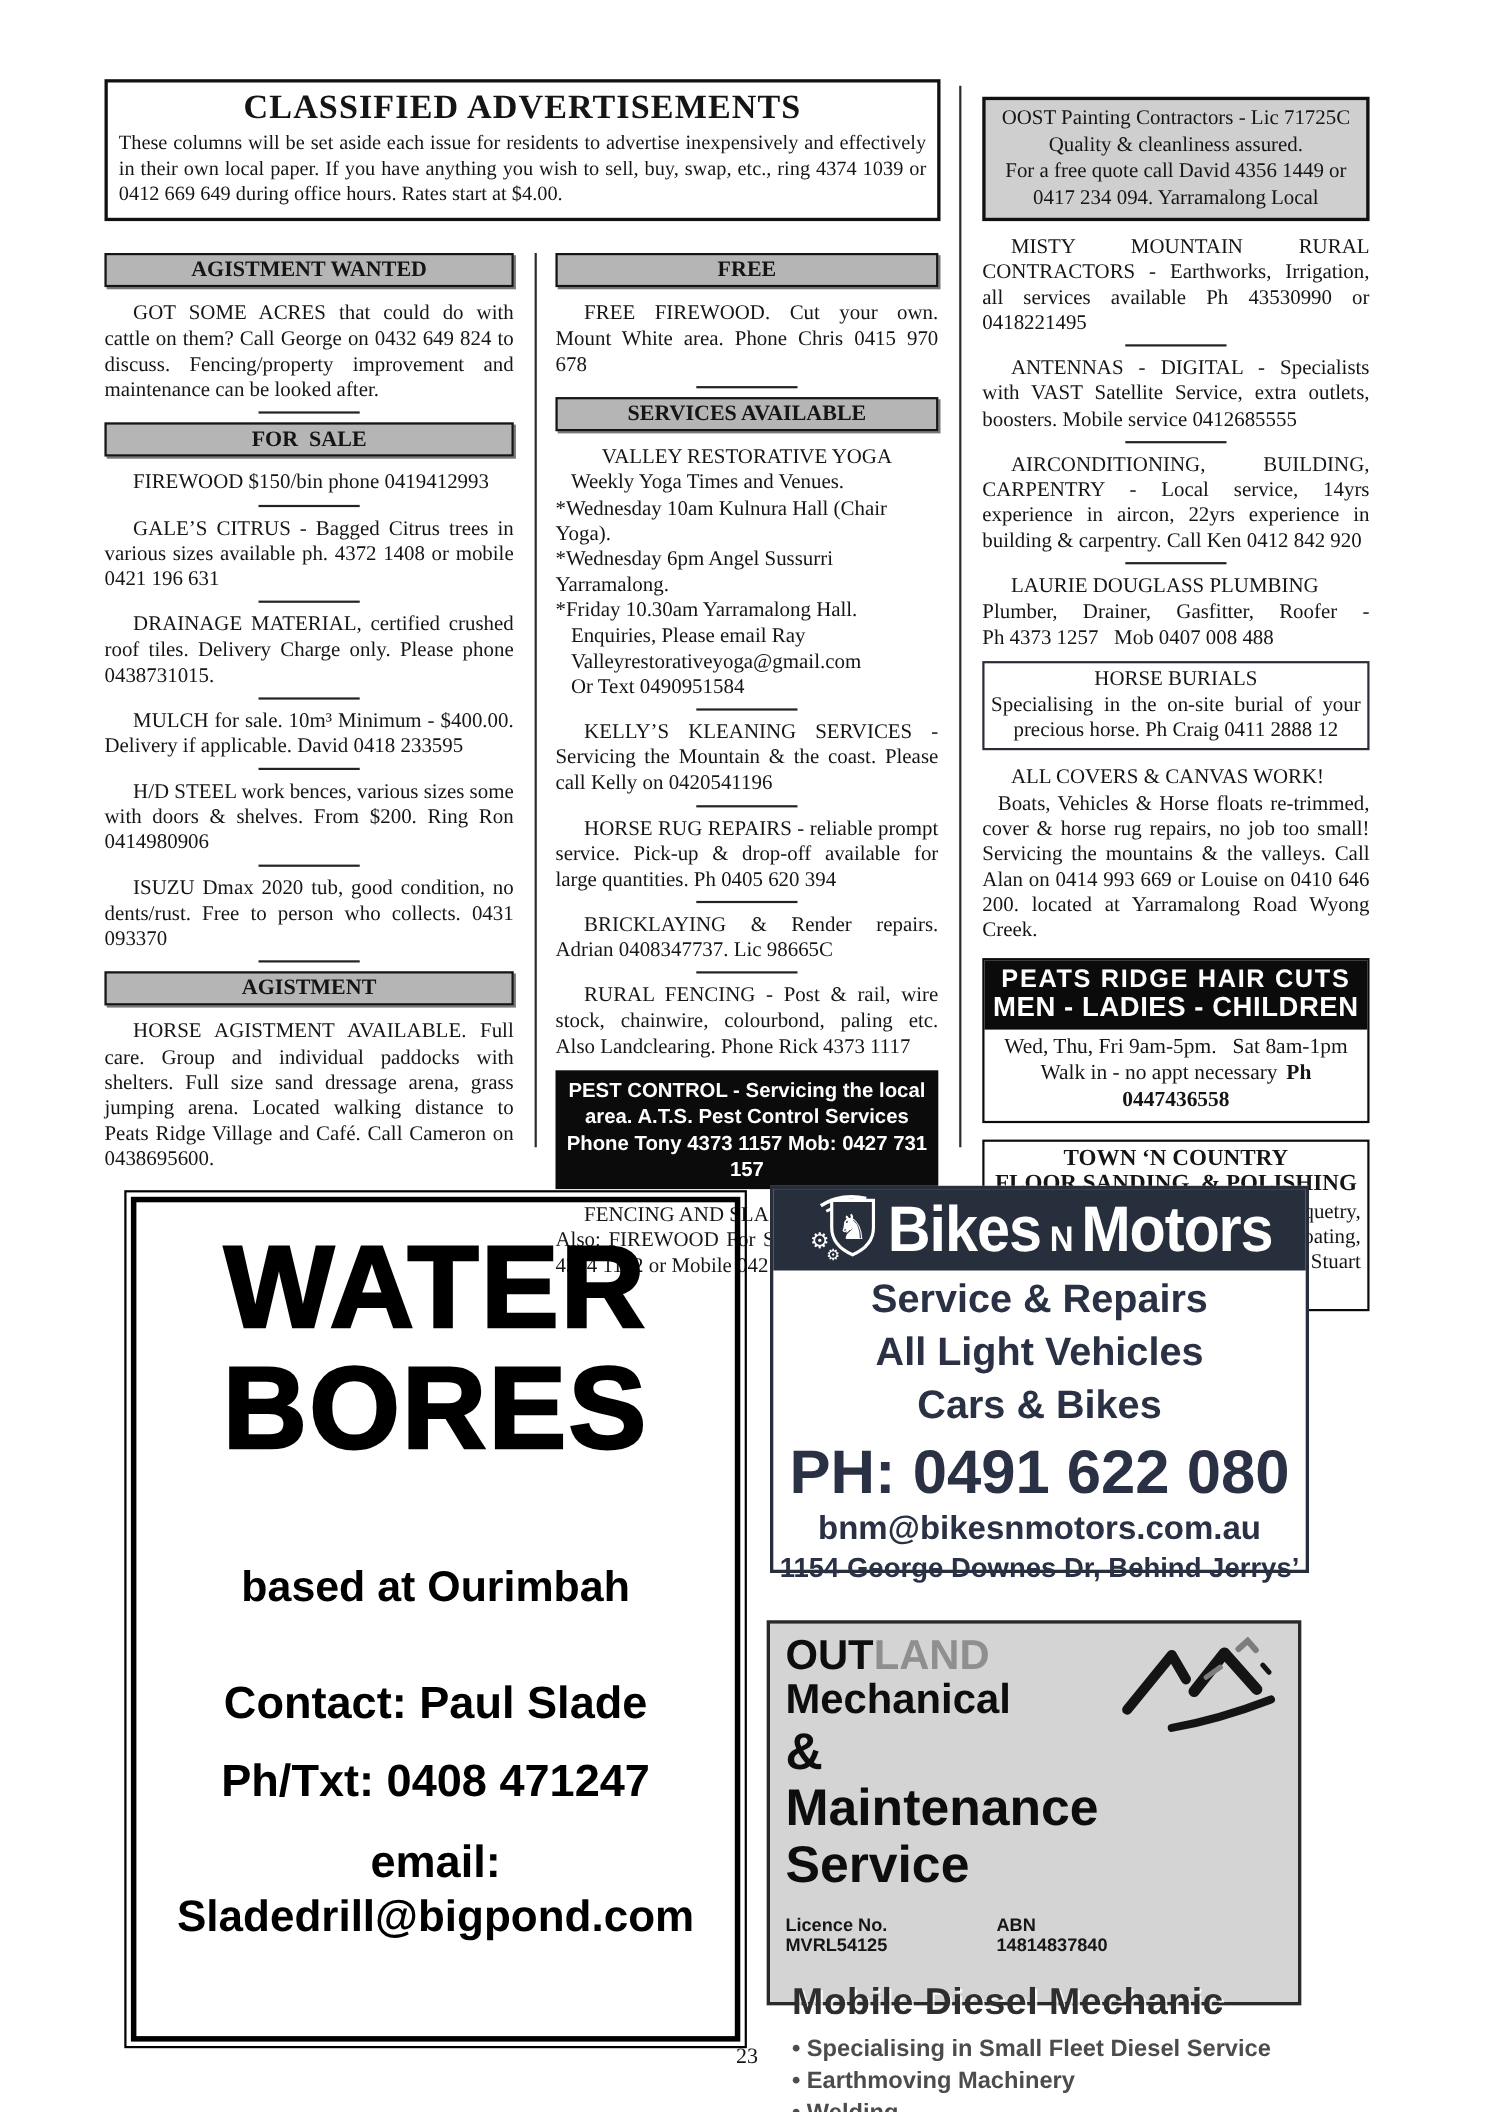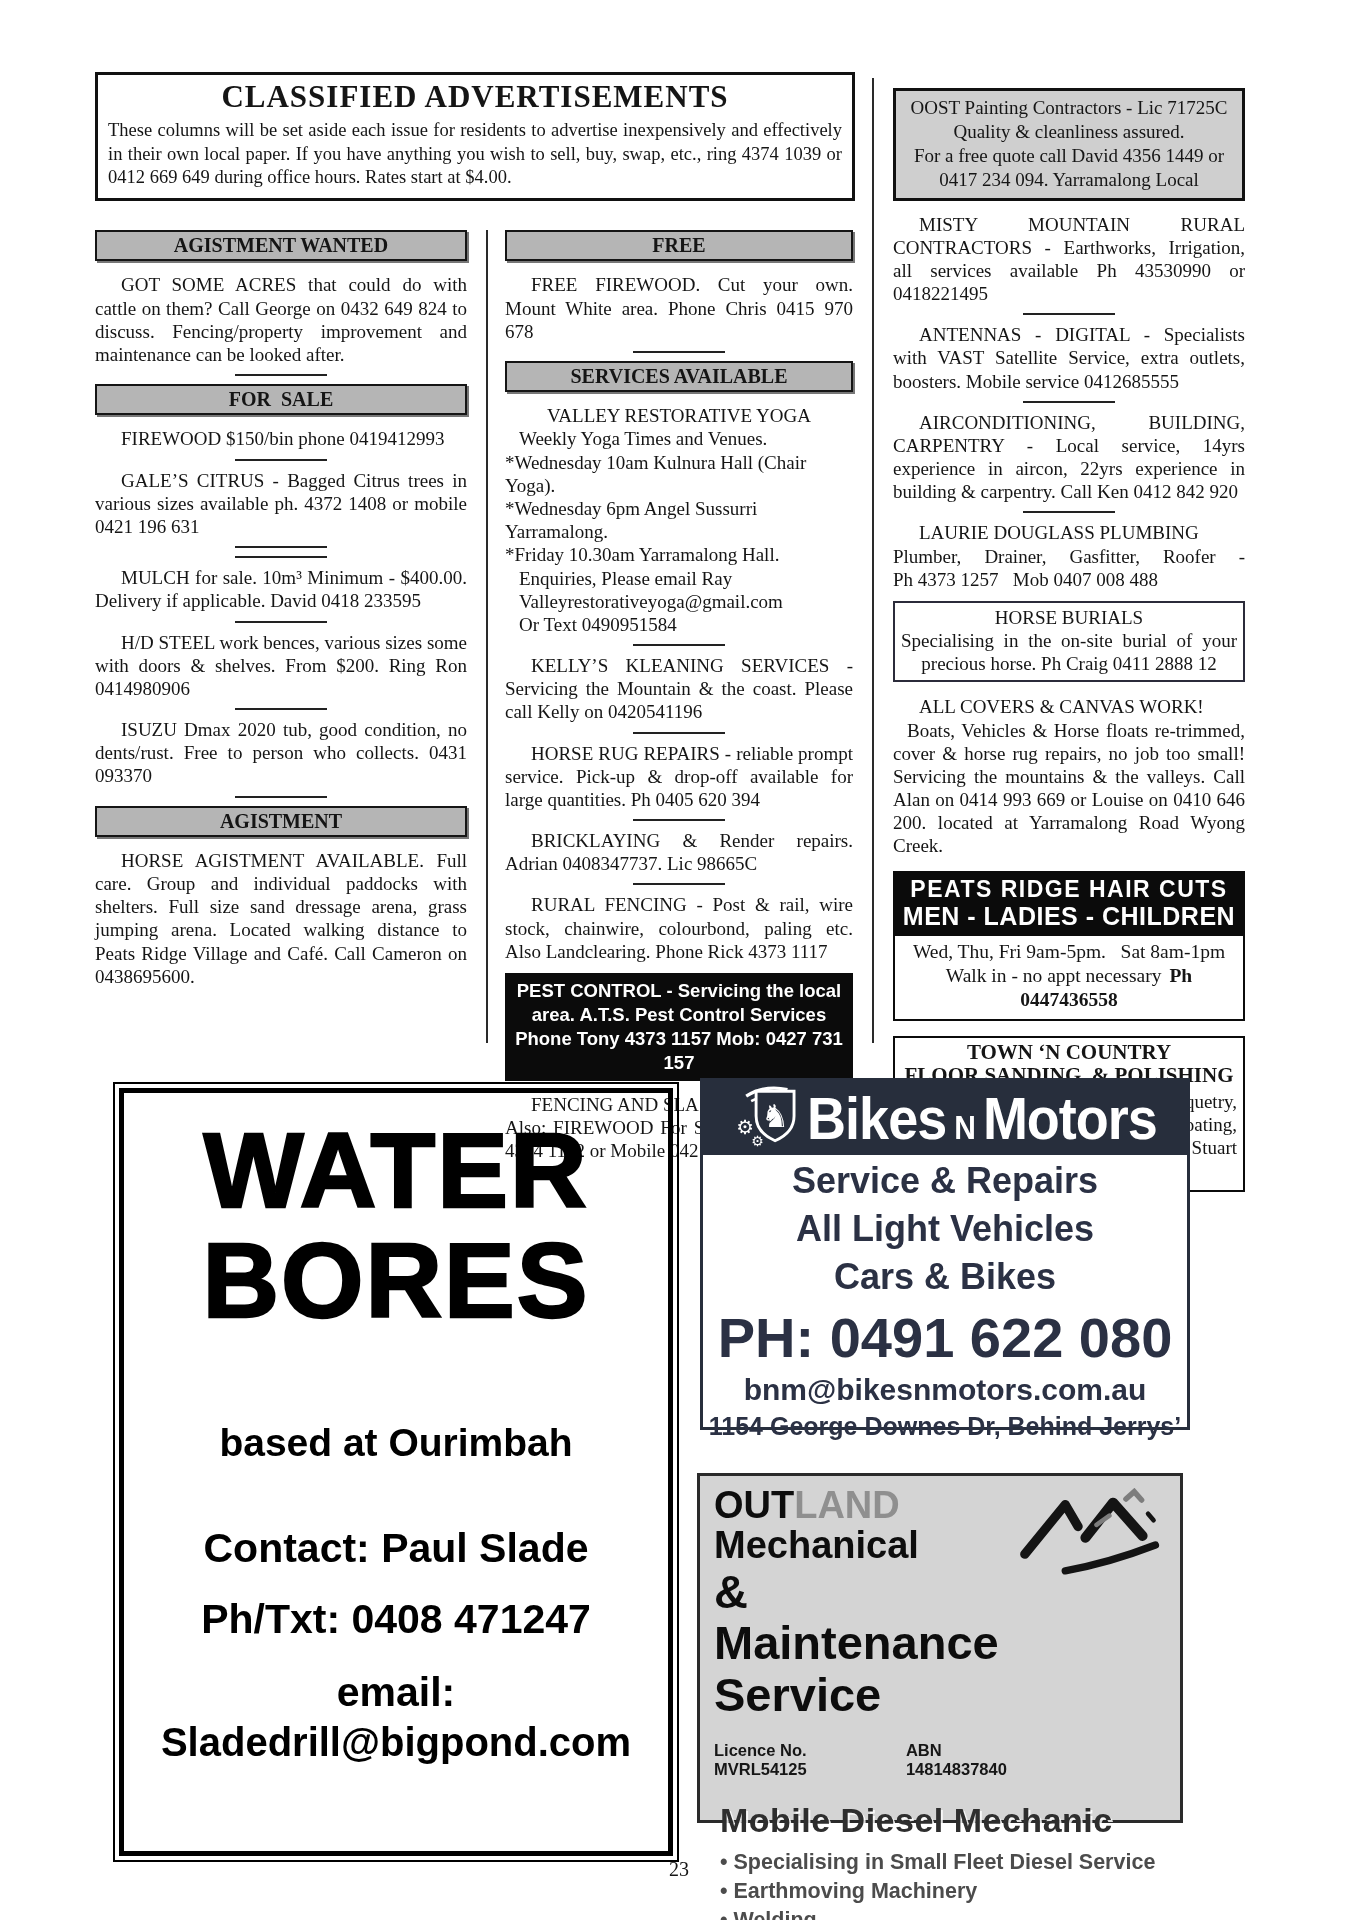--- a/index.html
+++ b/index.html
@@ -149,20 +149,21 @@
 
 <div class="col col-1">
   <div class="bar">AGISTMENT WANTED</div>
   <p class="ad">GOT SOME ACRES that could do with cattle on them? Call George on 0432 649 824 to discuss. Fencing/property improvement and maintenance can be looked after.</p>
   <div class="sep"></div>
   <div class="bar">FOR  SALE</div>
   <p class="ad">FIREWOOD $150/bin phone 0419412993</p>
   <div class="sep"></div>
   <p class="ad">GALE’S CITRUS - Bagged Citrus trees in various sizes available ph. 4372 1408 or mobile 0421 196 631</p>
   <div class="sep"></div>
+  <p class="ad">DRAINAGE MATERIAL, certified crushed roof tiles. Delivery Charge only. Please phone 0438731015.</p>
   <div class="sep"></div>
   <p class="ad">MULCH for sale. 10m³ Minimum - $400.00. Delivery if applicable. David 0418 233595</p>
   <div class="sep"></div>
   <p class="ad">H/D STEEL work bences, various sizes some with doors &amp; shelves. From $200. Ring Ron 0414980906</p>
   <div class="sep"></div>
   <p class="ad">ISUZU Dmax 2020 tub, good condition, no dents/rust. Free to person who collects. 0431 093370</p>
   <div class="sep"></div>
   <div class="bar">AGISTMENT</div>
   <p class="ad">HORSE AGISTMENT AVAILABLE. Full care. Group and individual paddocks with shelters. Full size sand dressage arena, grass jumping arena. Located walking distance to Peats Ridge Village and Café. Call Cameron on 0438695600.</p>
 </div>

